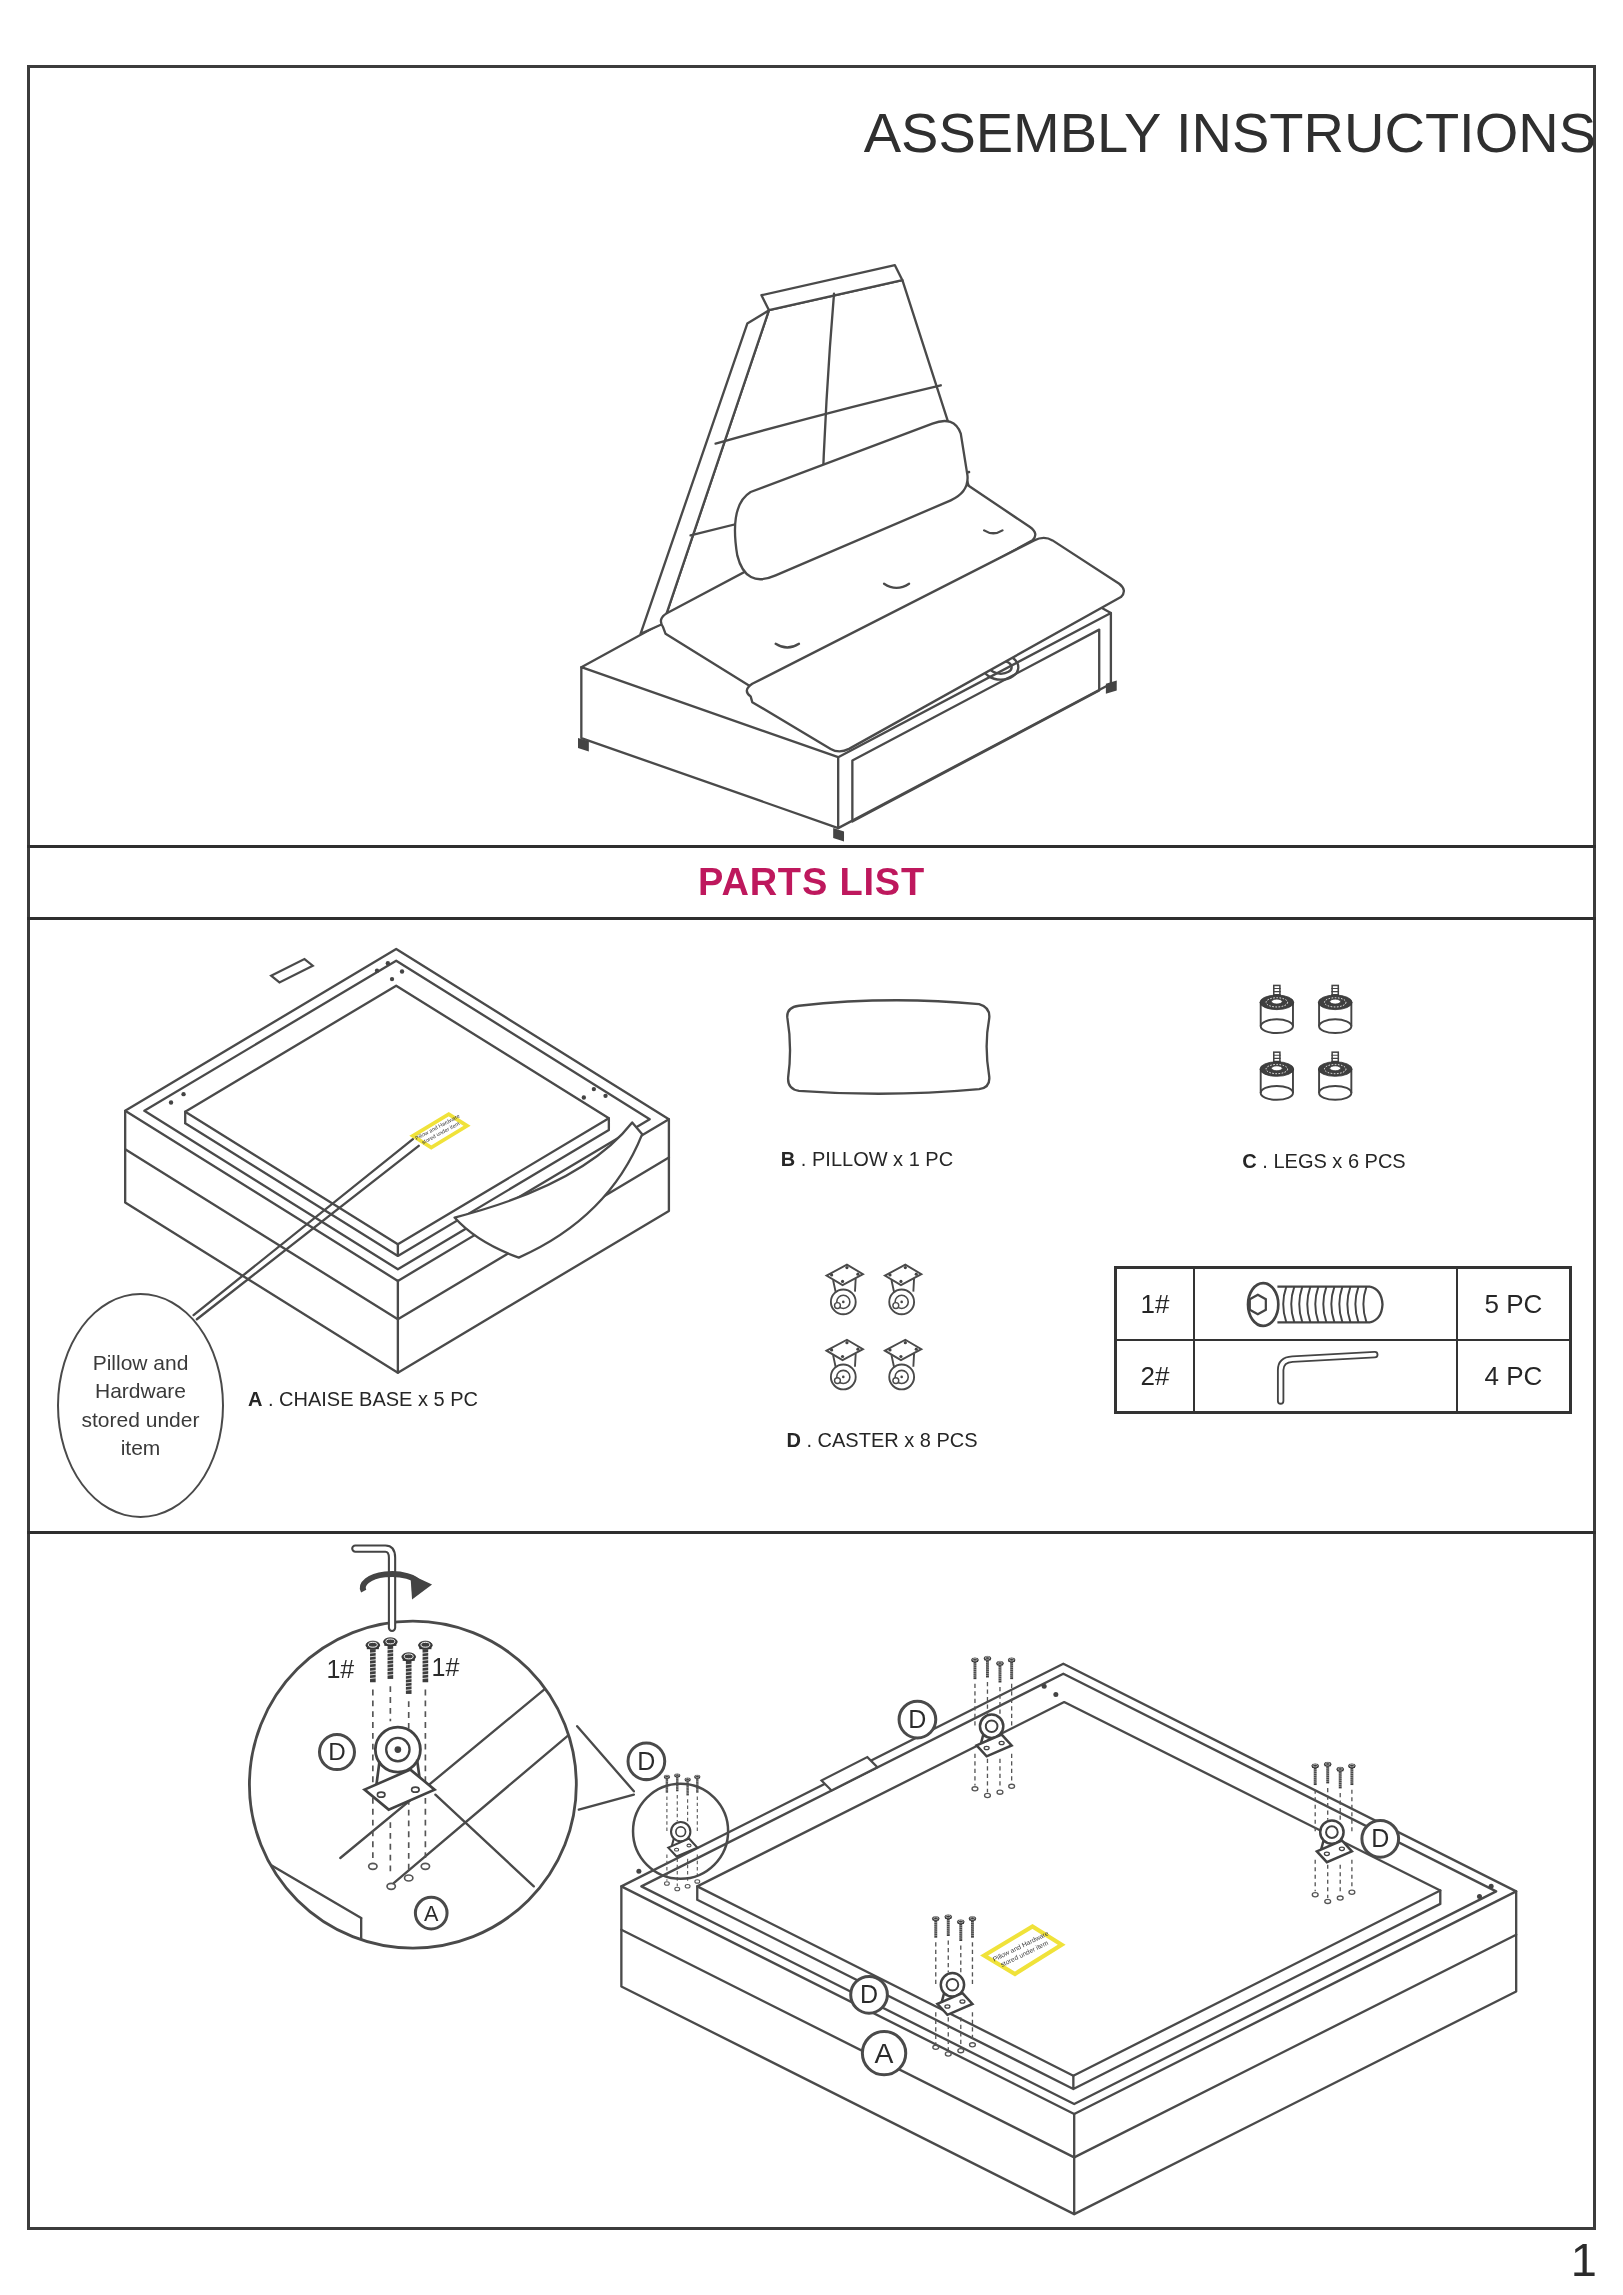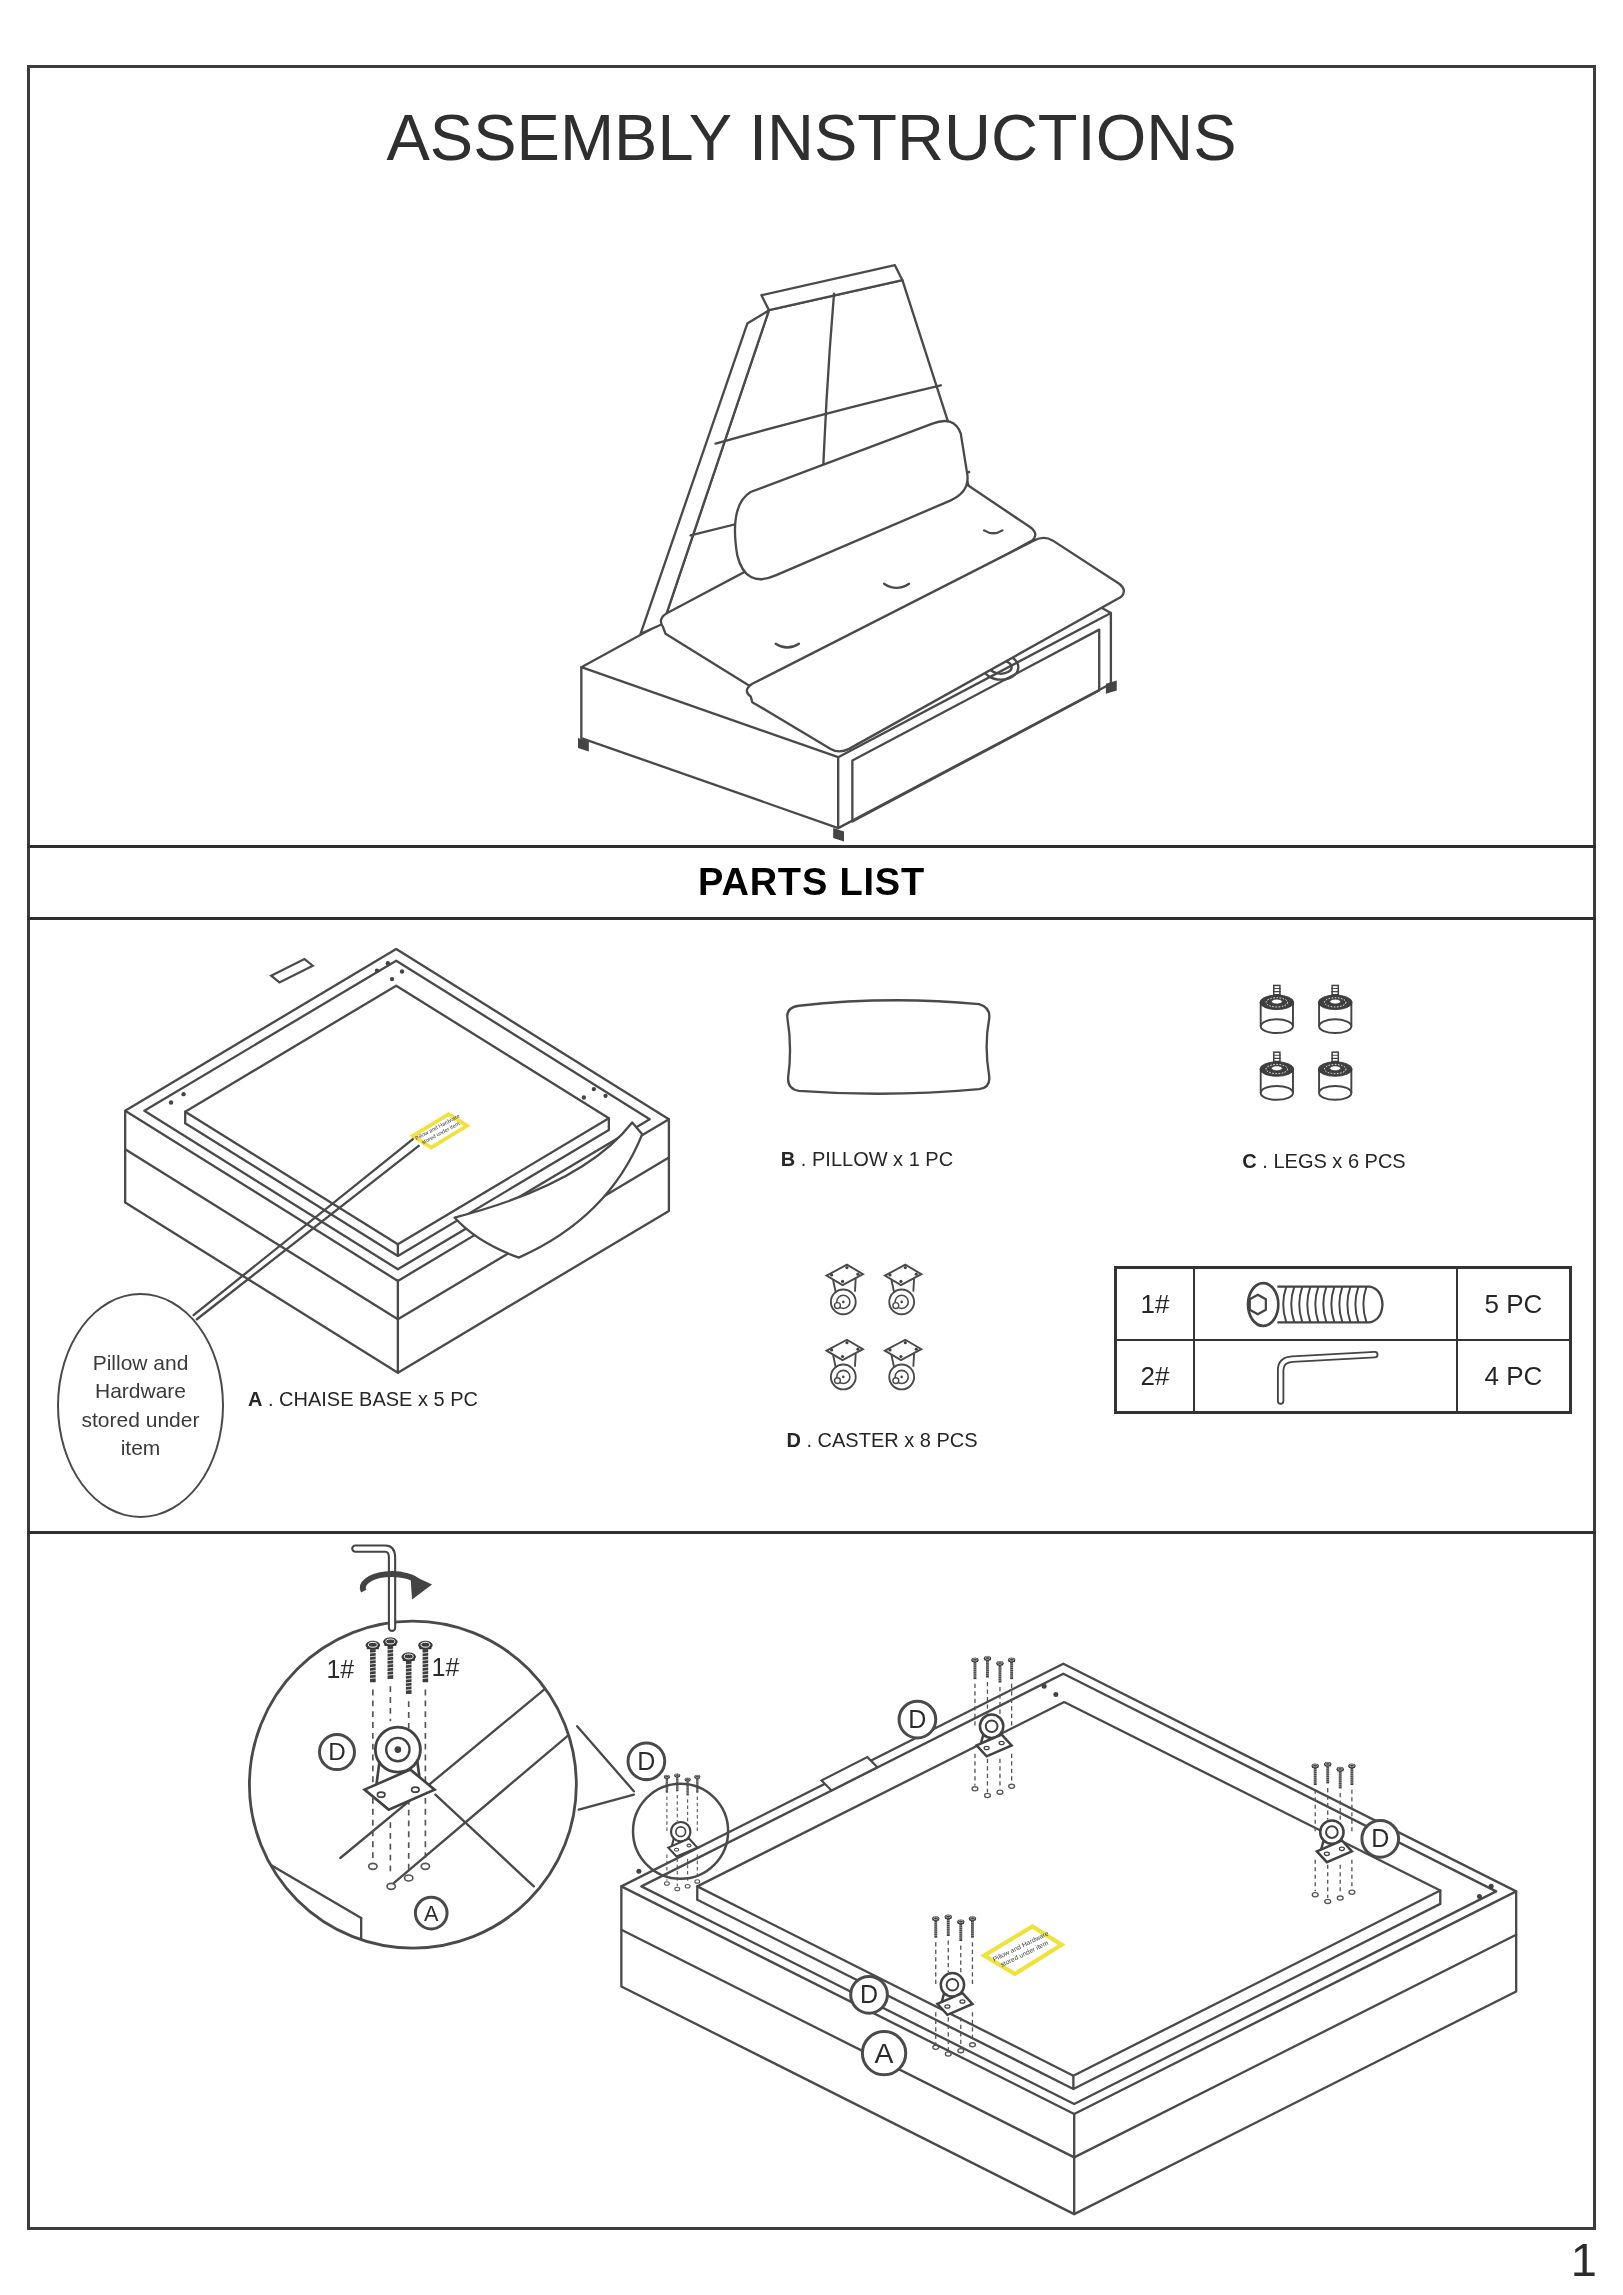--- a/index.html
+++ b/index.html
@@ -1,19 +1,19 @@
 <!DOCTYPE html>
 <html style="font-size:13.3px"><head>
 <meta charset="utf-8">
 <style>
   html,body{margin:0;padding:0;background:#fff;}
   body{width:1623px;height:2295px;position:relative;font-family:"Liberation Sans",sans-serif;color:#2b2b2b;overflow:hidden;}
   .frame{position:absolute;left:27px;top:65px;width:1569px;height:2165px;border:3.3px solid #3c3c3c;box-sizing:border-box;}
-  .title{position:absolute;left:27px;top:100px;width:1569px;text-align:center;font-size:65px;font-weight:400;letter-spacing:0px;color:#2f2f2f;white-space:nowrap;}
-  .parts-band{position:absolute;left:27px;top:845px;width:1569px;height:75px;border-top:3.3px solid #2f2f2f;border-bottom:3.3px solid #2f2f2f;box-sizing:border-box;display:flex;align-items:center;justify-content:center;font-size:38px;font-weight:bold;letter-spacing:0.8px;color:#000000;}
+  .title{position:absolute;left:27px;top:100px;width:1569px;text-align:right;font-size:56px;font-weight:400;letter-spacing:0px;color:#2f2f2f;white-space:nowrap;}
+  .parts-band{position:absolute;left:27px;top:845px;width:1569px;height:75px;border-top:3.3px solid #2f2f2f;border-bottom:3.3px solid #2f2f2f;box-sizing:border-box;display:flex;align-items:center;justify-content:center;font-size:38px;font-weight:bold;letter-spacing:0.8px;color:#be185d;}
   .divider3{position:absolute;left:27px;top:1531px;width:1569px;height:3.3px;background:#2f2f2f;}
   .part-label{position:absolute;transform:translateX(-50%);font-size:20px;color:#262626;white-space:pre;}
   .part-label b{font-weight:bold;}
   .callout{position:absolute;left:57px;top:1293px;width:167px;height:225px;border:2.5px solid #4a4a4a;border-radius:50%;box-sizing:border-box;display:flex;align-items:center;justify-content:center;text-align:center;background:#fff;}
   .callout .txt{font-size:21px;line-height:1.35;color:#3a3a3a;}
   .hw-table{position:absolute;left:1114px;top:1266px;border:2.5px solid #333;display:grid;grid-template-columns:78px 263px 113px;grid-auto-rows:72px;background:#fff;}
   .hw-cell{border:1.7px solid #333;display:flex;align-items:center;justify-content:center;font-size:26px;color:#262626;}
   .page-num{position:absolute;left:1539px;top:2232px;width:58px;text-align:right;font-size:47px;color:#2b2b2b;}
   svg.art{position:absolute;left:0;top:0;pointer-events:none;}
   .ln{stroke:#4a4a4a;fill:none;stroke-width:2.8;stroke-linejoin:round;stroke-linecap:round;}

